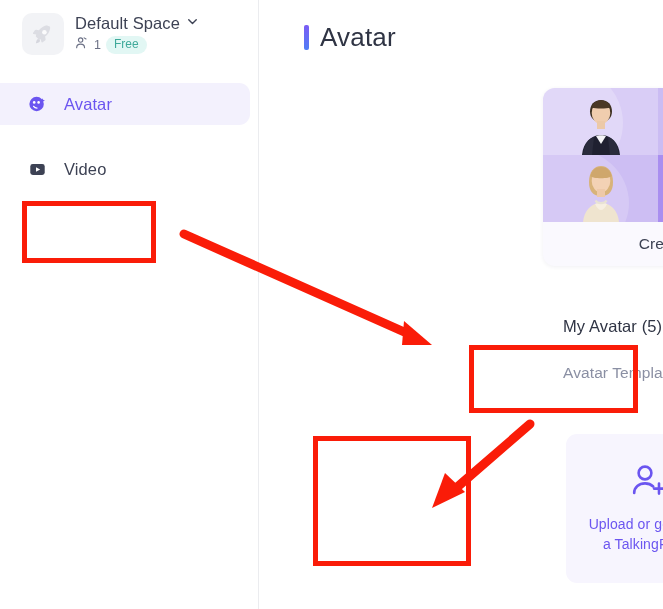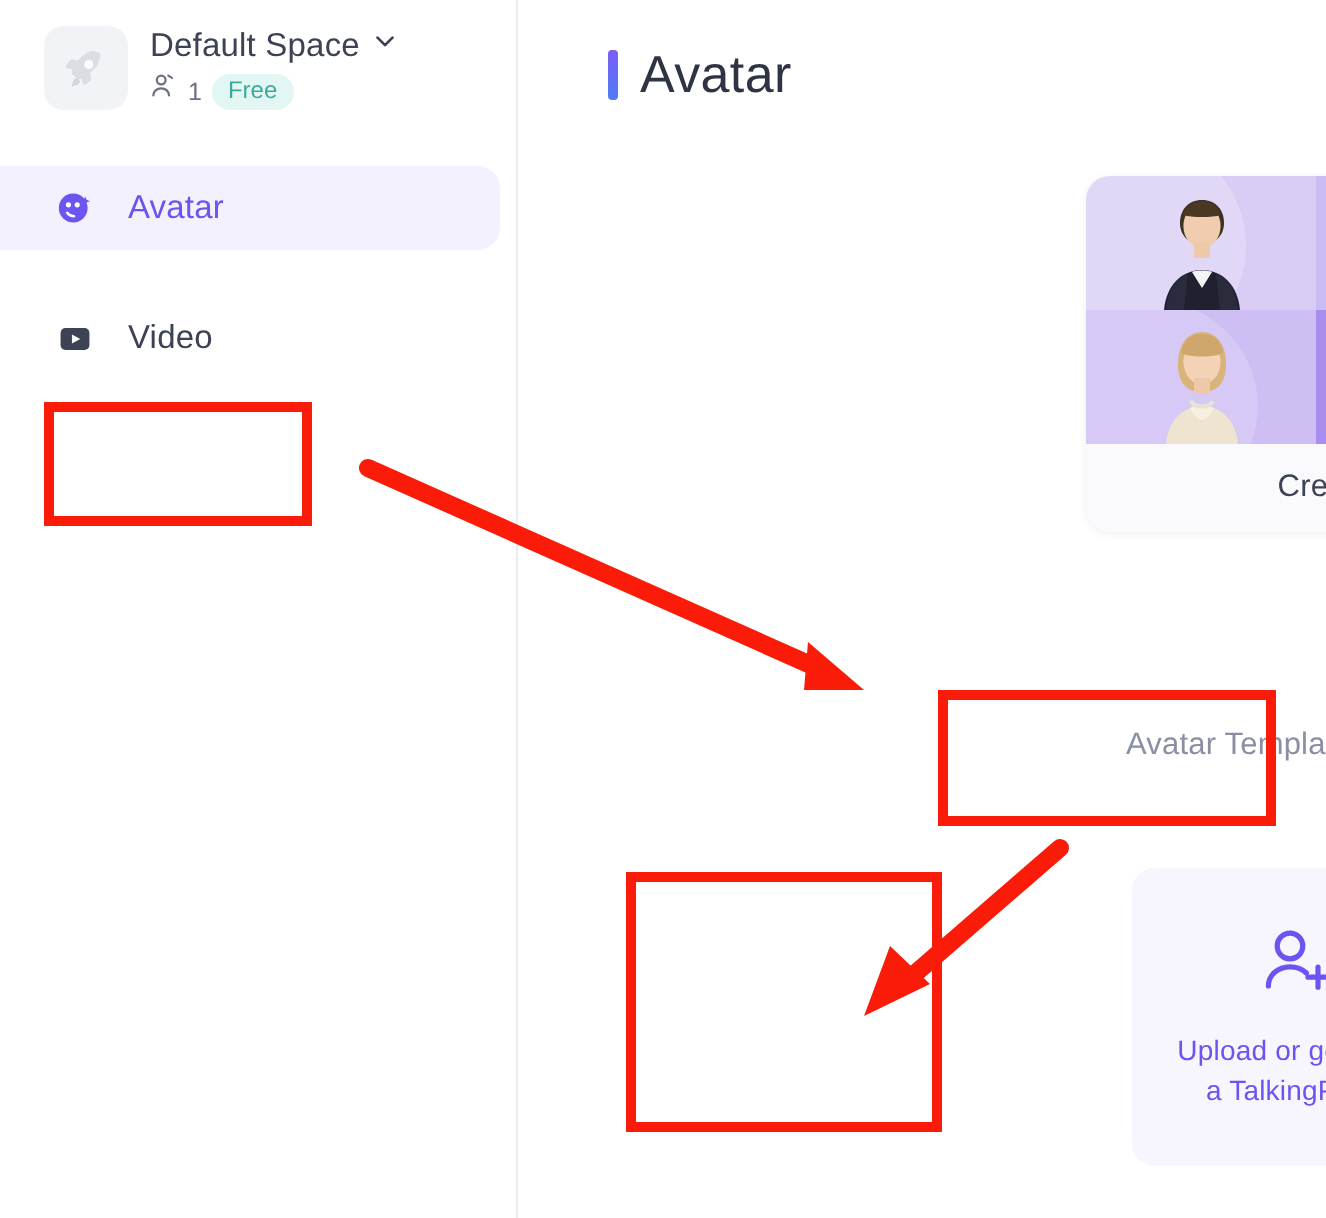--- a/index.html
+++ b/index.html
@@ -288,20 +288,21 @@
           </svg>
         </div>
         <div class="promo-cell c4">
           
           
         </div>
       </div>
       <div class="promo-label">Creat</div>
     </div>
 
+    <div class="section-title">My Avatar (5)</div>
 
     <div class="tabs">
       <div class="tab">Avatar Template (5)</div>
 
     </div>
 
     <div class="avatar-grid">
 
       <div class="upload-card">
         <span class="upload-icon">

